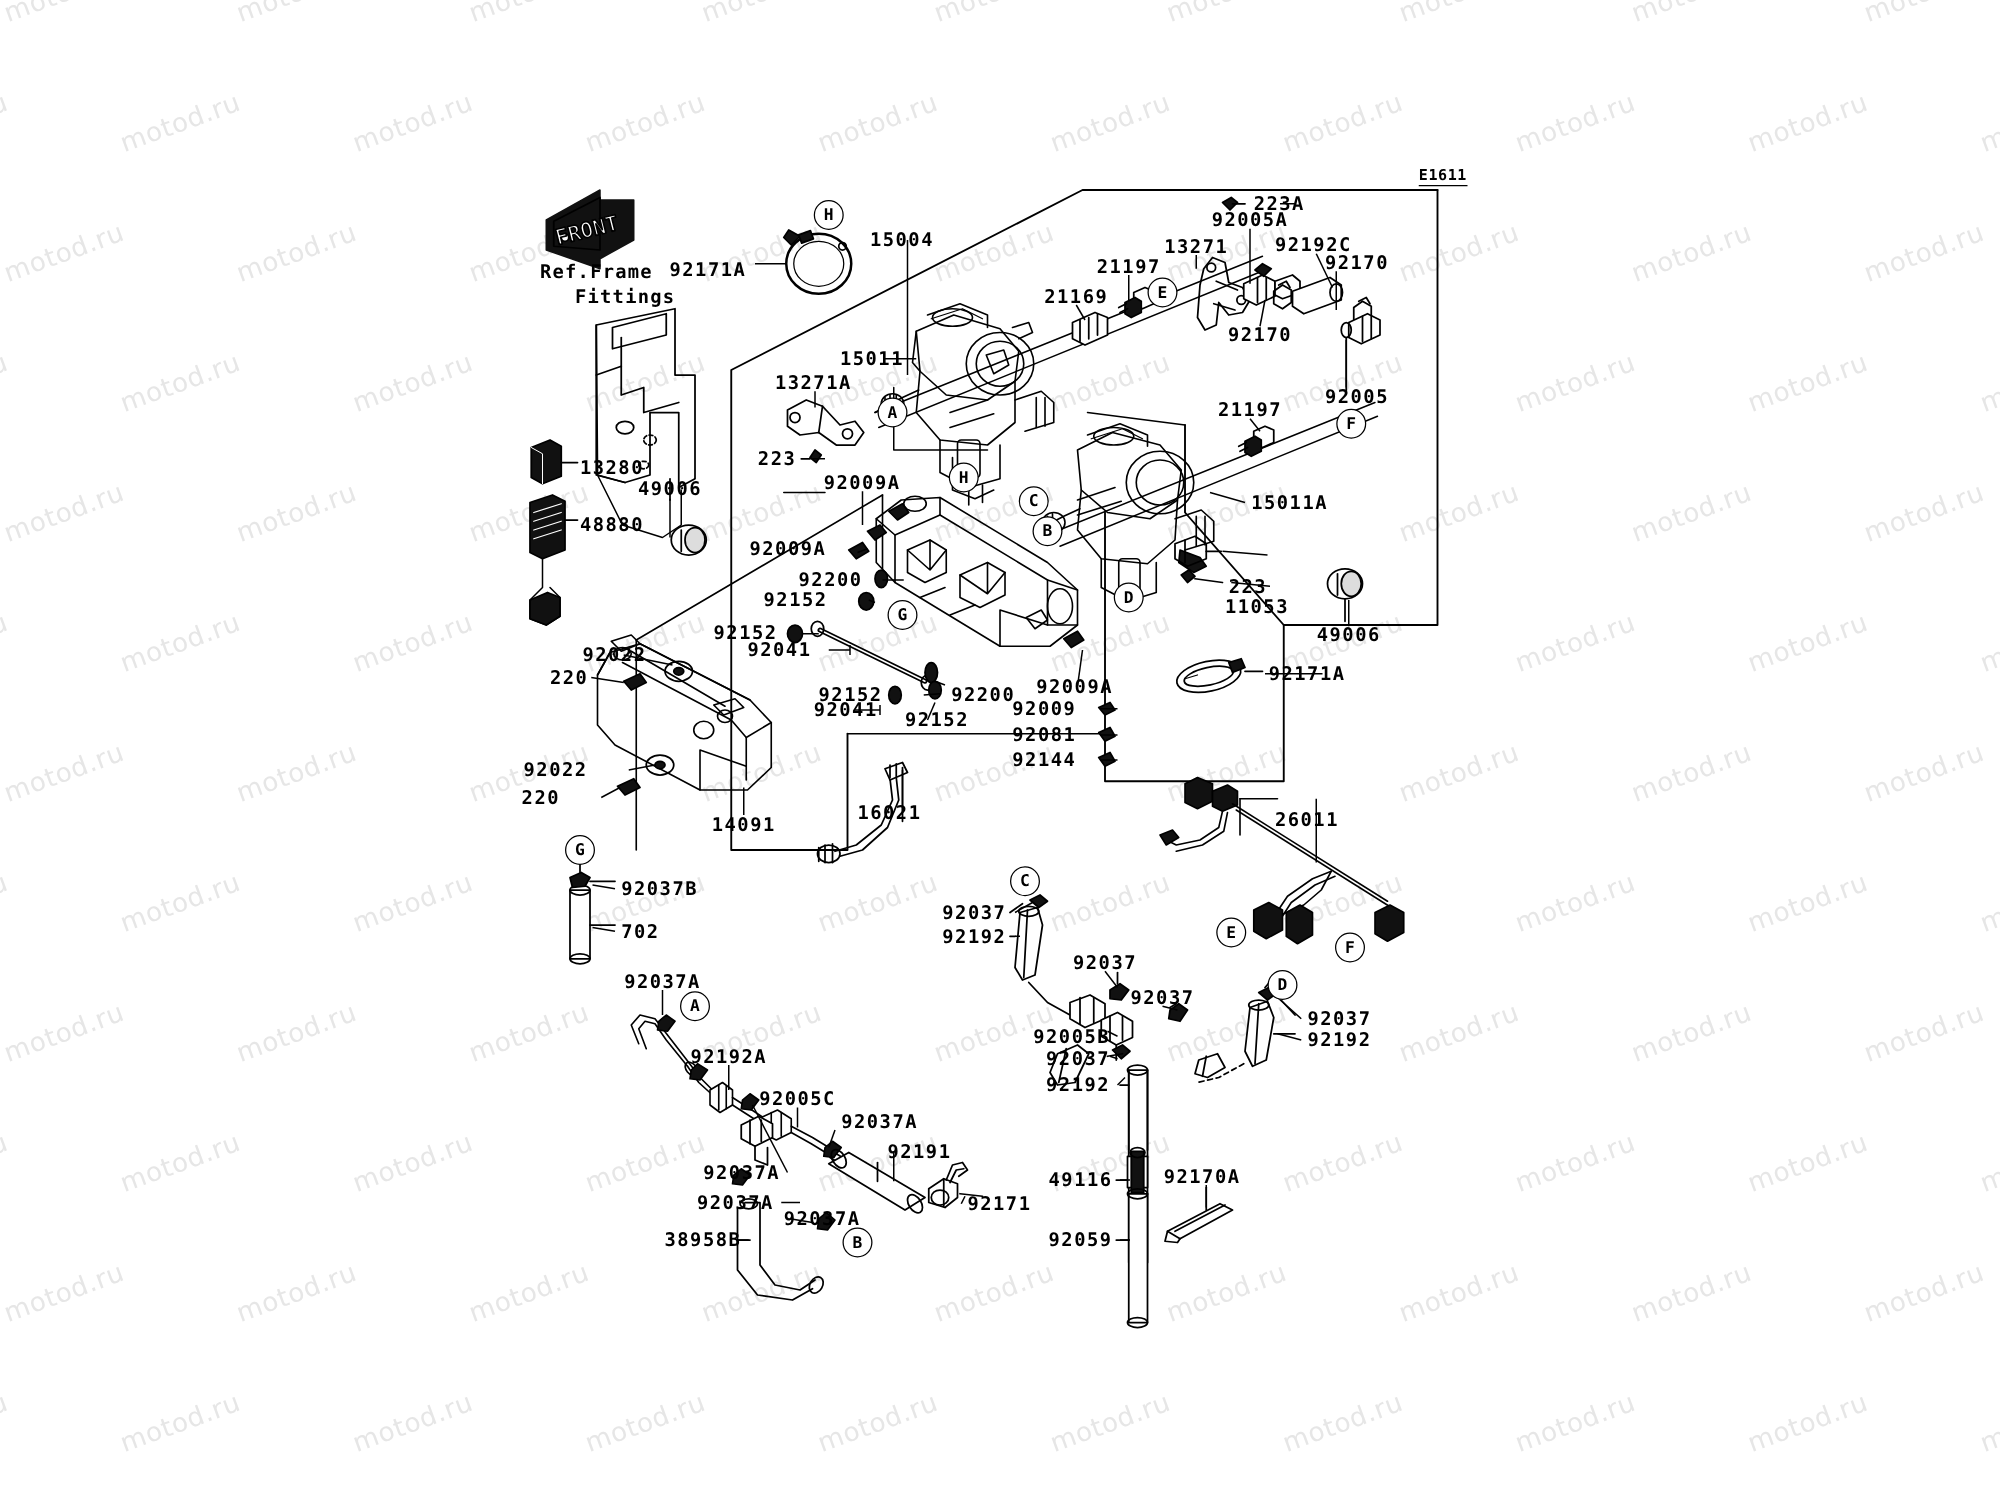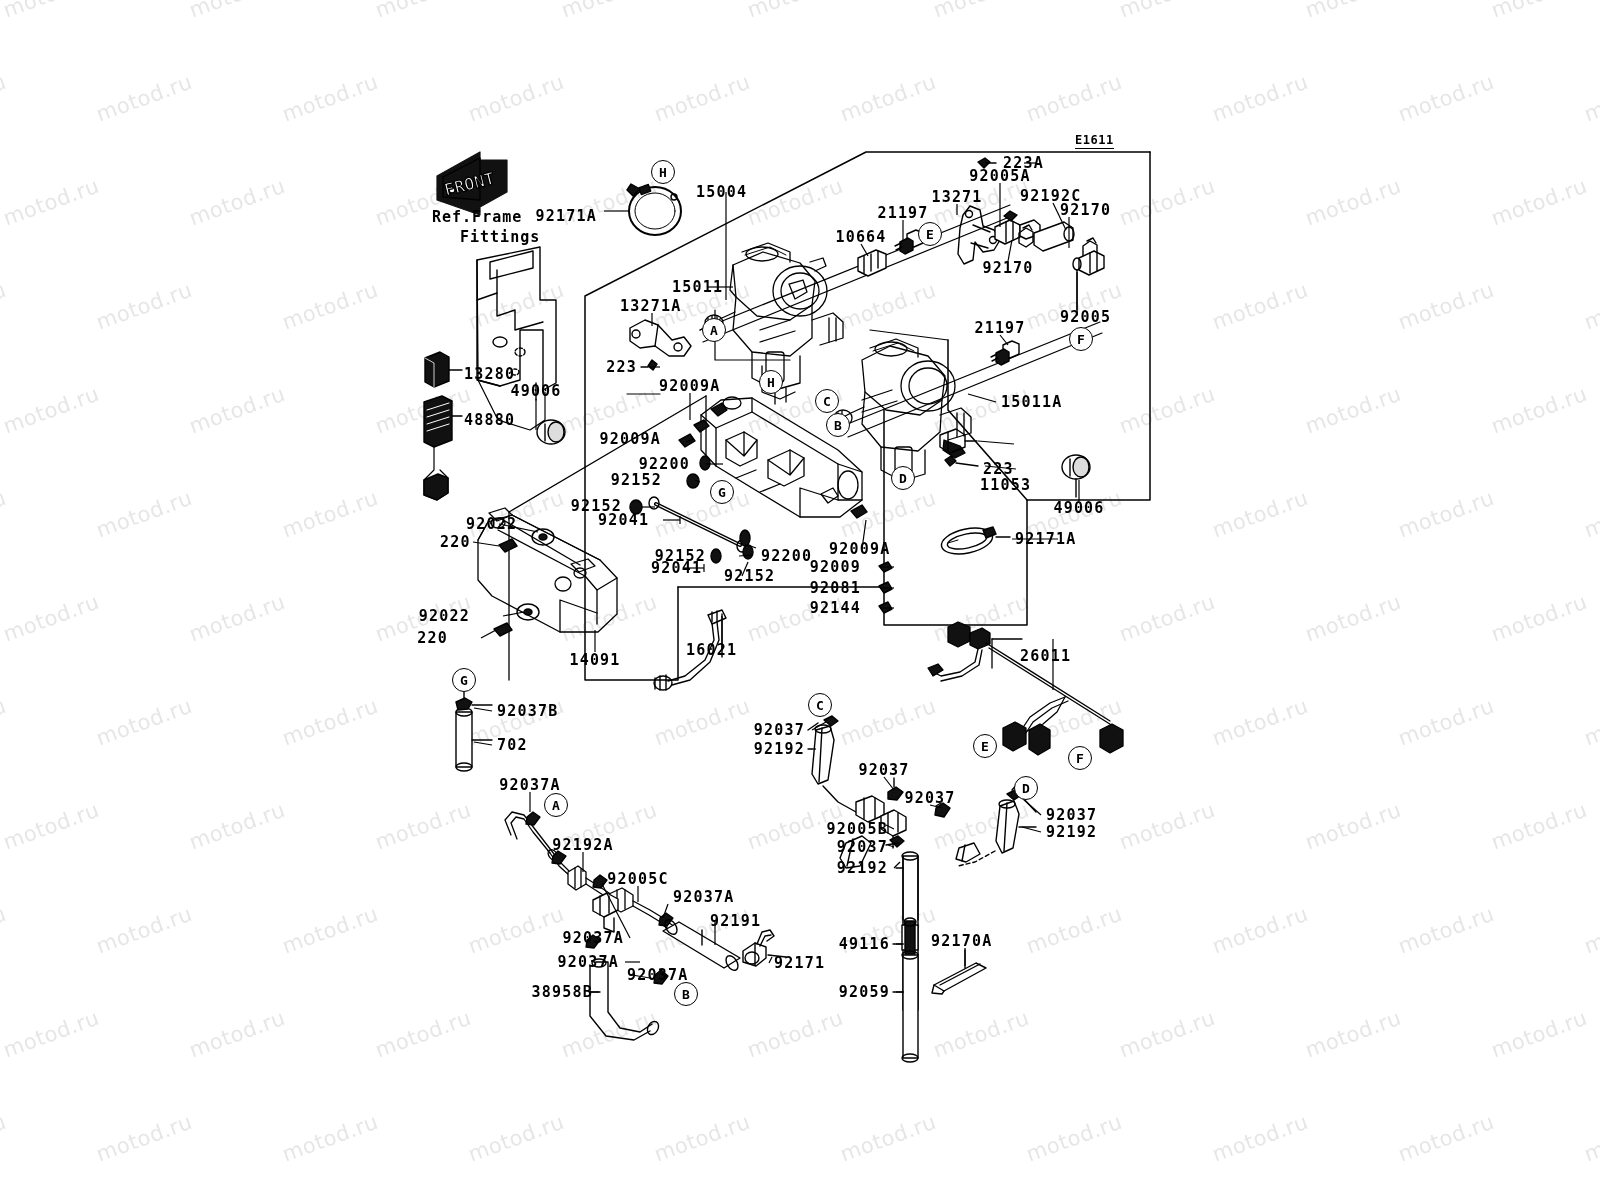--- a/index.html
+++ b/index.html
@@ -693,21 +693,21 @@
     <div class="lbl r" style="left: 470px; top: 607px;">92022</div>
     <div class="lbl r" style="left: 448px; top: 629px;">220</div>
     <div class="lbl c" style="left: 595px; top: 651px;">14091</div>
     <div class="lbl" style="left: 686px; top: 641px;">16021</div>
     <div class="lbl" style="left: 1003px; top: 154px;">223A</div>
     <div class="lbl c" style="left: 1000px; top: 167px;">92005A</div>
     <div class="lbl c" style="left: 957px; top: 188px;">13271</div>
     <div class="lbl" style="left: 1020px; top: 187px;">92192C</div>
     <div class="lbl c" style="left: 903px; top: 204px;">21197</div>
     <div class="lbl" style="left: 1060px; top: 201px;">92170</div>
-    <div class="lbl c" style="left: 861px; top: 228px;">10664</div>
+    <div class="lbl c" style="left: 861px; top: 228px;">21169</div>
     <div class="lbl c" style="left: 1008px; top: 259px;">92170</div>
     <div class="lbl" style="left: 1060px; top: 308px;">92005</div>
     <div class="lbl c" style="left: 1000px; top: 319px;">21197</div>
     <div class="lbl" style="left: 1001px; top: 393px;">15011A</div>
     <div class="lbl" style="left: 980px; top: 435px; margin-top: 41px;">11053</div>
     <div class="lbl" style="left: 983px; top: 460px;">223</div>
     <div class="lbl c" style="left: 1079px; top: 499px;">49006</div>
     <div class="lbl" style="left: 1015px; top: 530px;">92171A</div>
     <div class="lbl" style="left: 1020px; top: 630px; margin-top: 17px;">26011</div>
     <div class="lbl" style="left: 497px; top: 702px;">92037B</div>
@@ -747,18 +747,18 @@
     <div class="circ" style="left: 722px; top: 492px;">G</div>
     <div class="circ" style="left: 464px; top: 680px;">G</div>
     <div class="circ" style="left: 556px; top: 805px;">A</div>
     <div class="circ" style="left: 686px; top: 994px;">B</div>
     <div class="circ" style="left: 820px; top: 705px;">C</div>
     <div class="circ" style="left: 985px; top: 746px;">E</div>
     <div class="circ" style="left: 1080px; top: 758px;">F</div>
     <div class="circ" style="left: 1026px; top: 788px;">D</div>
   </div>
 
-<div class="sheet" id="sheet-code" style="left:1075px;top:133px;">E1611</div>
+<div class="sheet" id="sheet-code" style="left:1135px;top:133px;">E1611</div>
 
 <div class="reftxt" style="left:432px;top:207px;">
   <span>Ref.Frame</span><br>
   <span style="margin-left:28px;display:inline-block;">Fittings</span>
 </div>
 
 </body></html>

